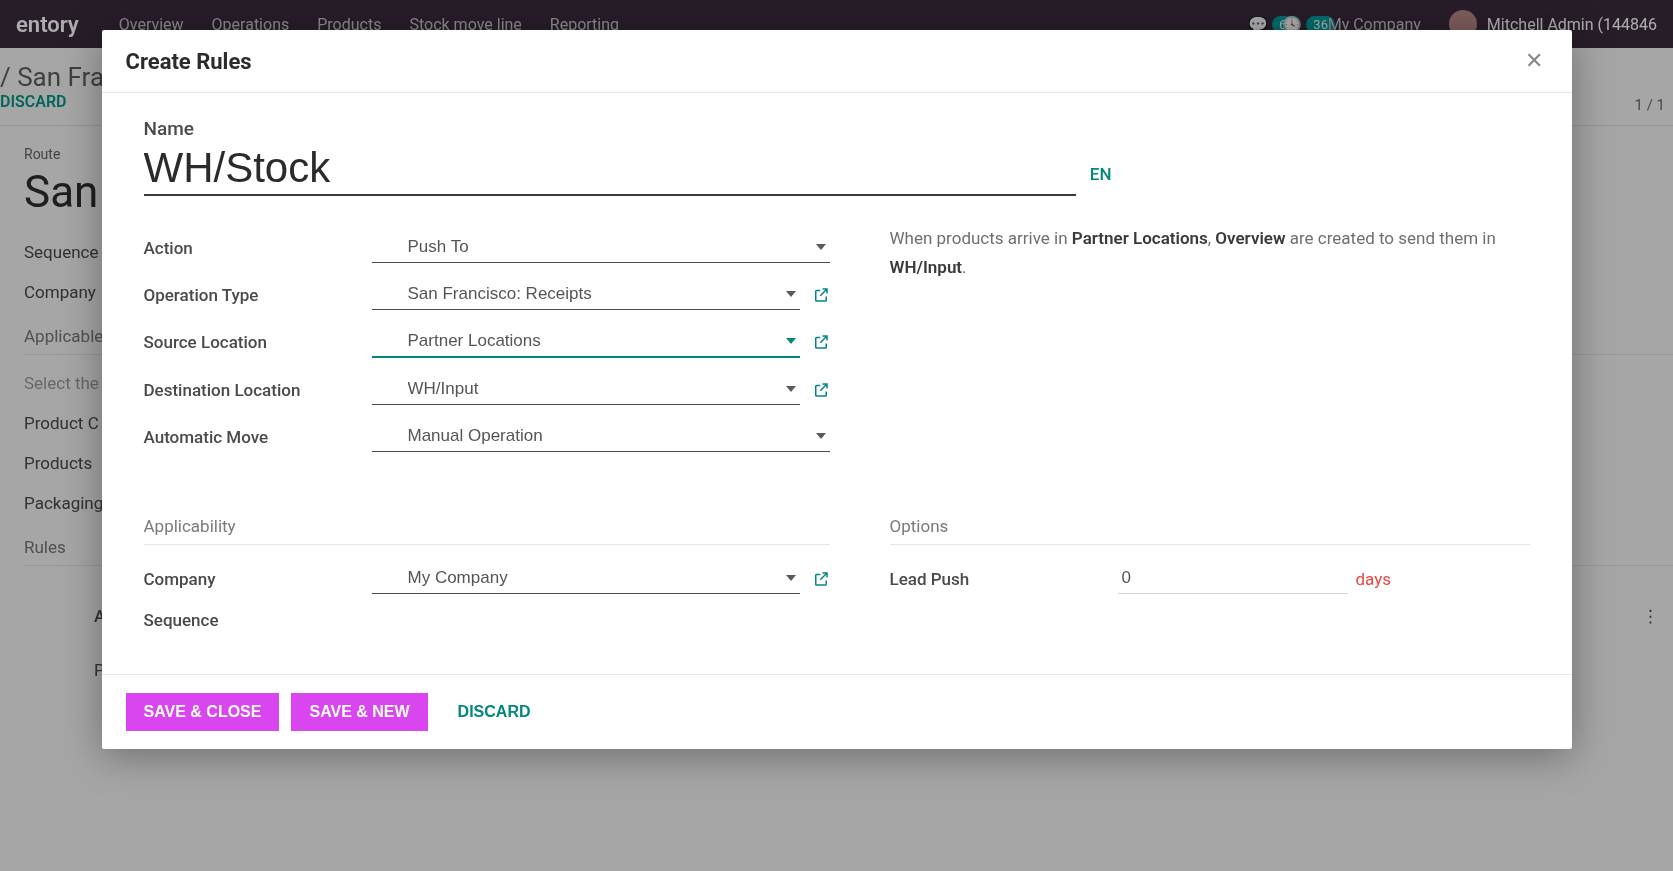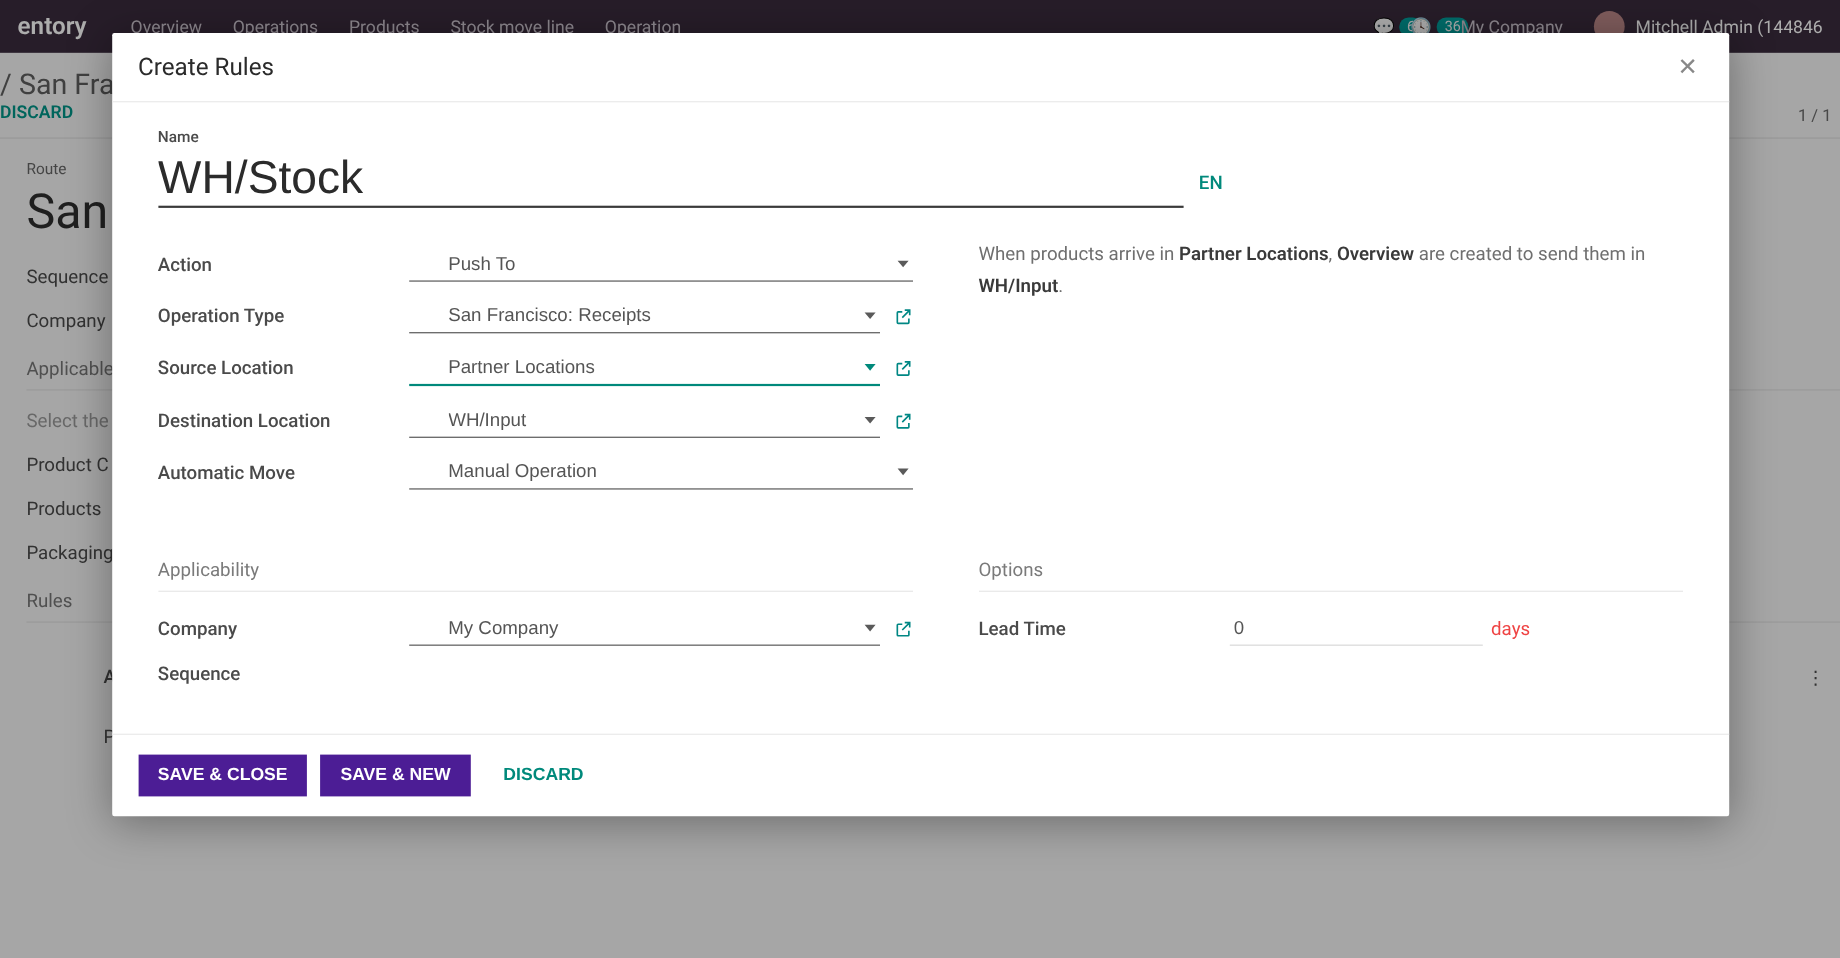--- a/index.html
+++ b/index.html
@@ -67,27 +67,27 @@
   display: flex;
   flex-direction: column;
 }
 .modal-header {
   display: flex;
   align-items: center;
   justify-content: space-between;
   padding: 18px 24px 18px 24px;
   border-bottom: 1px solid #e8e8e8;
 }
-.modal-title { font-size: 22px; font-weight: 400; color: #2b2b2b; }
+.modal-title { font-size: 22px; font-weight: 700; color: #2b2b2b; }
 .modal-close { font-size: 22px; color: #888; cursor: pointer; background:none; border:none; padding:0 4px;}
 .modal-body { padding: 24px 42px 36px 42px; }
 .field-label { font-size: 17px; color: #4a4a4a; font-weight: 500; }
 
 .name-block { margin-bottom: 28px; }
-.name-block .field-label { font-size: 14px; }
+.name-block .field-label { font-size: 19px; }
 .name-row { display:flex; align-items:flex-end; gap: 14px; margin-top: 4px; width: 968px;}
 .name-input-wrap { flex:1; position:relative; border-bottom: 2px solid #3a3a3a; }
 .name-input {
   border: none; outline: none;
   font-size: 42px; color: #2b2b2b; width: 100%;
   padding: 0 0 2px 0; background: transparent;
 }
 .name-lang { color: #00897b; font-size: 17px; font-weight: 500; margin-bottom: 12px; cursor:pointer; }
 
 .two-col { display: flex; gap: 60px; }
@@ -134,35 +134,35 @@
 
 .modal-footer {
   border-top: 1px solid #e8e8e8;
   padding: 18px 24px;
   display: flex; align-items: center; gap: 12px;
 }
 .btn {
   border: none; padding: 10px 18px; font-size: 16px; font-weight: 600;
   cursor: pointer;
 }
-.btn-primary { background: #4c1d95; color: #fff; }
+.btn-primary { background: #d946ef; color: #fff; }
 .btn-secondary { background: transparent; color: #00897b; }
 
 .icon-svg { stroke: currentColor; fill: none; stroke-width: 2; }
 </style>
 </head>
 <body>
 
 <div class="bg-navbar">
   <span class="brand">entory</span>
   <span class="nav-item">Overview</span>
   <span class="nav-item">Operations</span>
   <span class="nav-item">Products</span>
   <span class="nav-item">Stock move line</span>
-  <span class="nav-item">Operation</span>
+  <span class="nav-item">Reporting</span>
   <span class="spacer"></span>
   <span class="ico">💬<span class="badge">6</span></span>
   <span class="ico">🕓<span class="badge">36</span></span>
   <span class="nav-item">My Company</span>
   <span class="avatar"></span>
   <span class="user">Mitchell Admin (144846</span>
 </div>
 
 <div class="bg-page">
   <div style="flex:1">
@@ -298,21 +298,21 @@
                 </svg>
             </span>
           </div>
           <div class="form-row">
             <span class="field-label">Sequence</span>
           </div>
         </div>
         <div class="section-col">
           <div class="section-title">Options</div>
           <div class="form-row">
-            <span class="field-label" style="width:228px">Lead Time</span>
+            <span class="field-label" style="width:228px">Lead Push</span>
             <input class="plain-input noborder" value="0" style="">
             <span class="inline-label">days</span>
           </div>
         </div>
       </div>
 
     </div>
 
     <div class="modal-footer">
       <button class="btn btn-primary">SAVE &amp; CLOSE</button>

